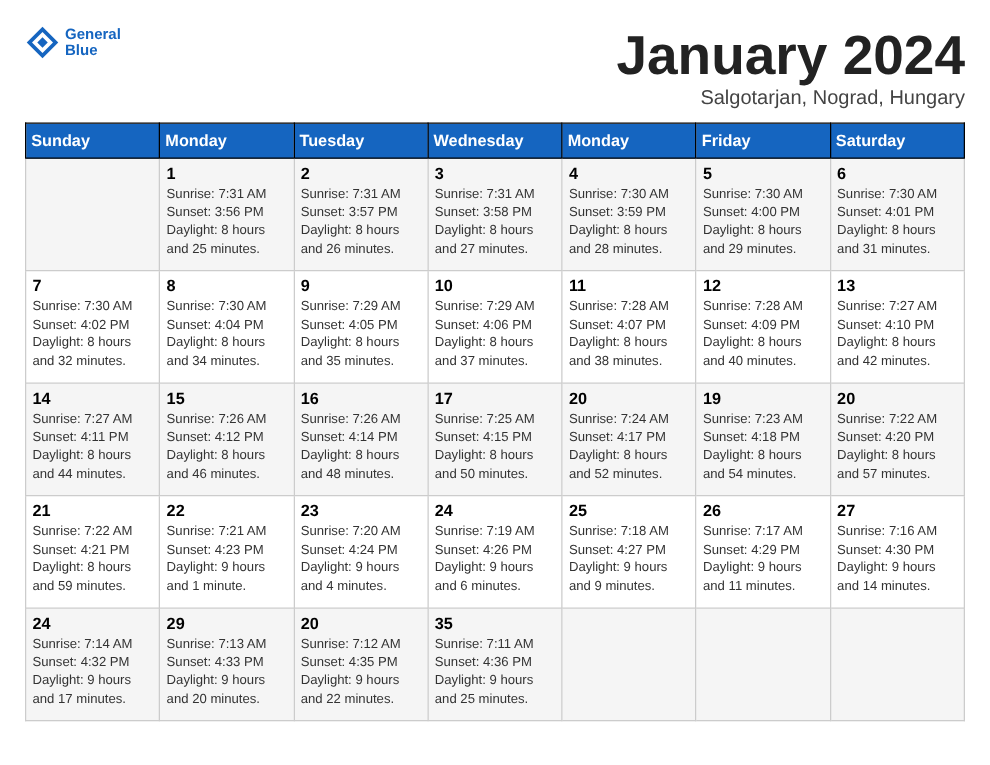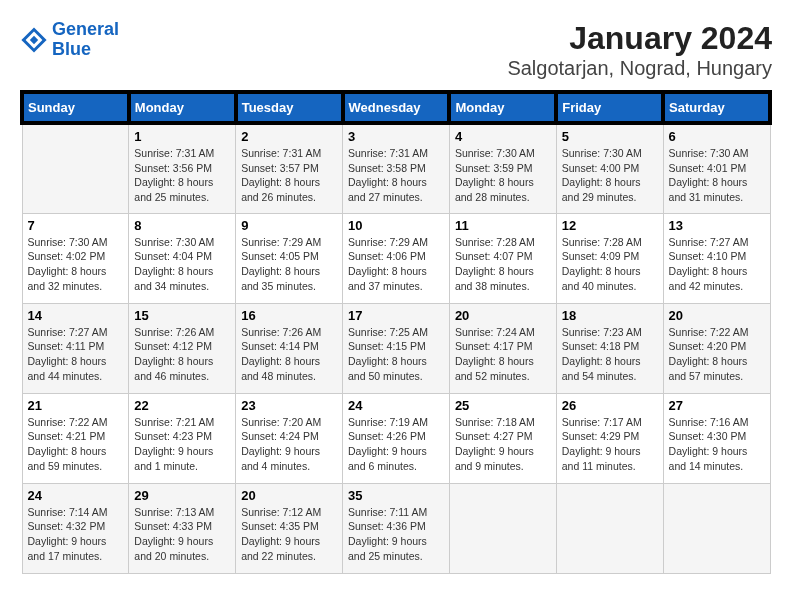--- a/index.html
+++ b/index.html
@@ -15,58 +15,58 @@
       justify-content: space-between;
       align-items: flex-start;
       margin-bottom: 10px;
     }
     .logo {
       display: flex;
       align-items: center;
       gap: 0;
     }
     .logo-text {
-      font-size: 18px;
+      font-size: 12px;
       font-weight: bold;
       color: #333;
       line-height: 1.1;
     }
     .logo-text span {
       color: #1565c0;
     }
     .logo-icon {
       width: 28px;
       height: 28px;
       margin-right: 4px;
     }
     .title-block {
       text-align: right;
     }
     .month-title {
-      font-size: 32px;
+      font-size: 44px;
       font-weight: bold;
       color: #222;
     }
     .subtitle {
-      font-size: 20px;
+      font-size: 16px;
       color: #444;
     }
     table {
       width: 100%;
       border-collapse: collapse;
       font-size: 11px;
     }
     thead tr th {
       background-color: #1565c0;
       color: #fff;
       padding: 6px 4px;
       text-align: left;
       font-size: 13px;
       font-weight: bold;
-      border: 4px solid #000000;
+      border: 1px solid #000000;
     }
     tbody tr td {
       border: 1px solid #ccc;
       padding: 4px 5px;
       vertical-align: top;
       min-height: 80px;
       height: 90px;
       width: calc(100% / 7);
     }
     tbody tr:nth-child(odd) td {
@@ -195,21 +195,21 @@
         </td>
         <td>
           <span class="day-number">17</span>
           <div class="day-info">Sunrise: 7:25 AM<br>Sunset: 4:15 PM<br>Daylight: 8 hours<br>and 50 minutes.</div>
         </td>
         <td>
           <span class="day-number">20</span>
           <div class="day-info">Sunrise: 7:24 AM<br>Sunset: 4:17 PM<br>Daylight: 8 hours<br>and 52 minutes.</div>
         </td>
         <td>
-          <span class="day-number">18</span>
+          <span class="day-number">19</span>
           <div class="day-info">Sunrise: 7:23 AM<br>Sunset: 4:18 PM<br>Daylight: 8 hours<br>and 54 minutes.</div>
         </td>
         <td>
           <span class="day-number">20</span>
           <div class="day-info">Sunrise: 7:22 AM<br>Sunset: 4:20 PM<br>Daylight: 8 hours<br>and 57 minutes.</div>
         </td>
       </tr>
       <tr>
         <td>
           <span class="day-number">21</span>

